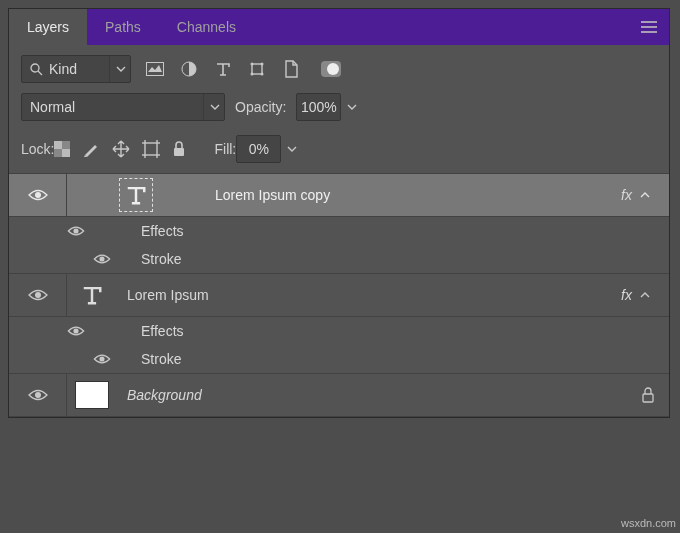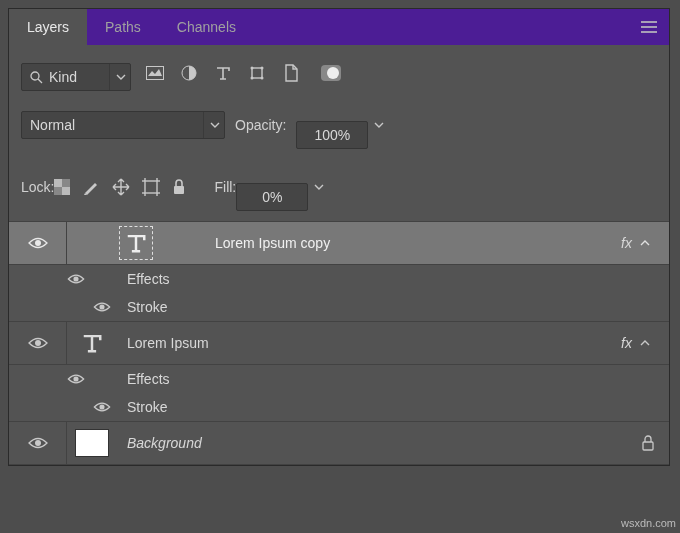--- a/index.html
+++ b/index.html
@@ -65,23 +65,23 @@
     background: #454545;
     border: 1px solid #353535;
     color: #d8d8d8;
     height: 28px;
     display: flex;
     align-items: center;
     padding: 0 20px 0 8px;
     position: relative;
     border-radius: 2px;
   }
-  .kind-select { width: 110px; margin-top: 8px; }
+  .kind-select { width: 110px; }
   .blend-select { width: 204px; }
-  .value-input { width: 72px; justify-content: center; padding: 0; text-align: center; margin-top: 20px;}
+  .value-input { width: 45px; justify-content: center; padding: 0; text-align: center;}
   .value-wrap {
     display: flex;
     align-items: center;
     gap: 6px;
   }
   .value-wrap .chev {
     color: #b0b0b0;
   }
   .chev {
     display: inline-flex;
@@ -161,21 +161,21 @@
     width: 40px;
     display: flex;
     align-items: center;
     justify-content: flex-end;
     padding-right: 14px;
   }
   .effects-line {
     display: flex;
     align-items: center;
     height: 28px;
-    gap: 2px;
+    gap: 16px;
   }
   .effects-line.indent1 { padding-left: 58px; }
   .effects-line.stroke { padding-left: 84px; }
   .toggle-switch {
     width: 20px; height: 16px;
     background: #888;
     border-radius: 4px;
     position: relative;
   }
   .toggle-knob {

